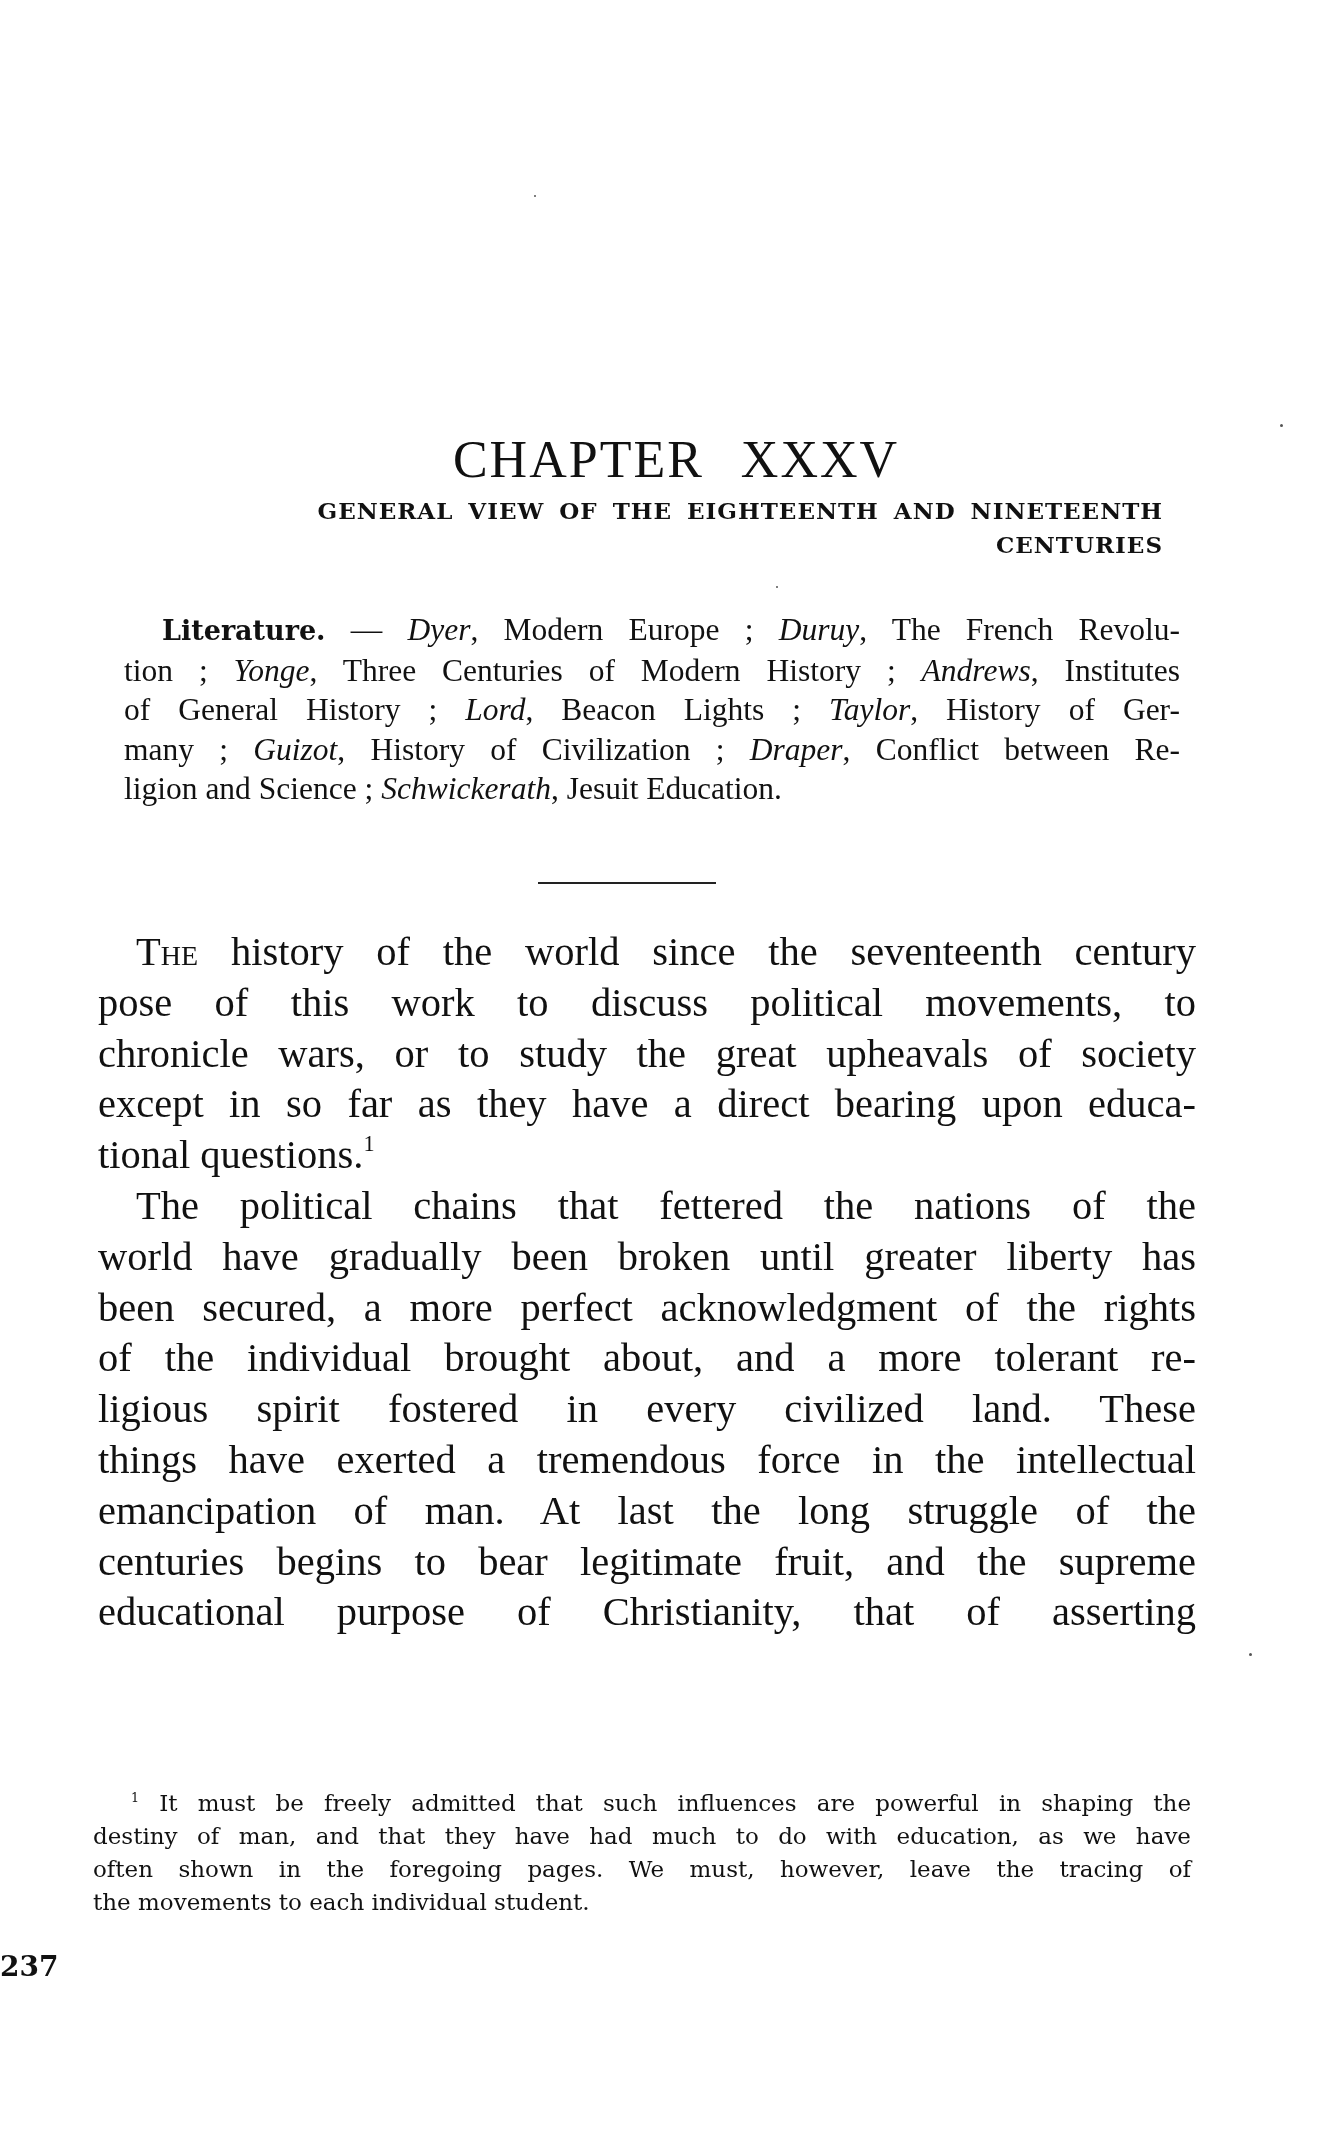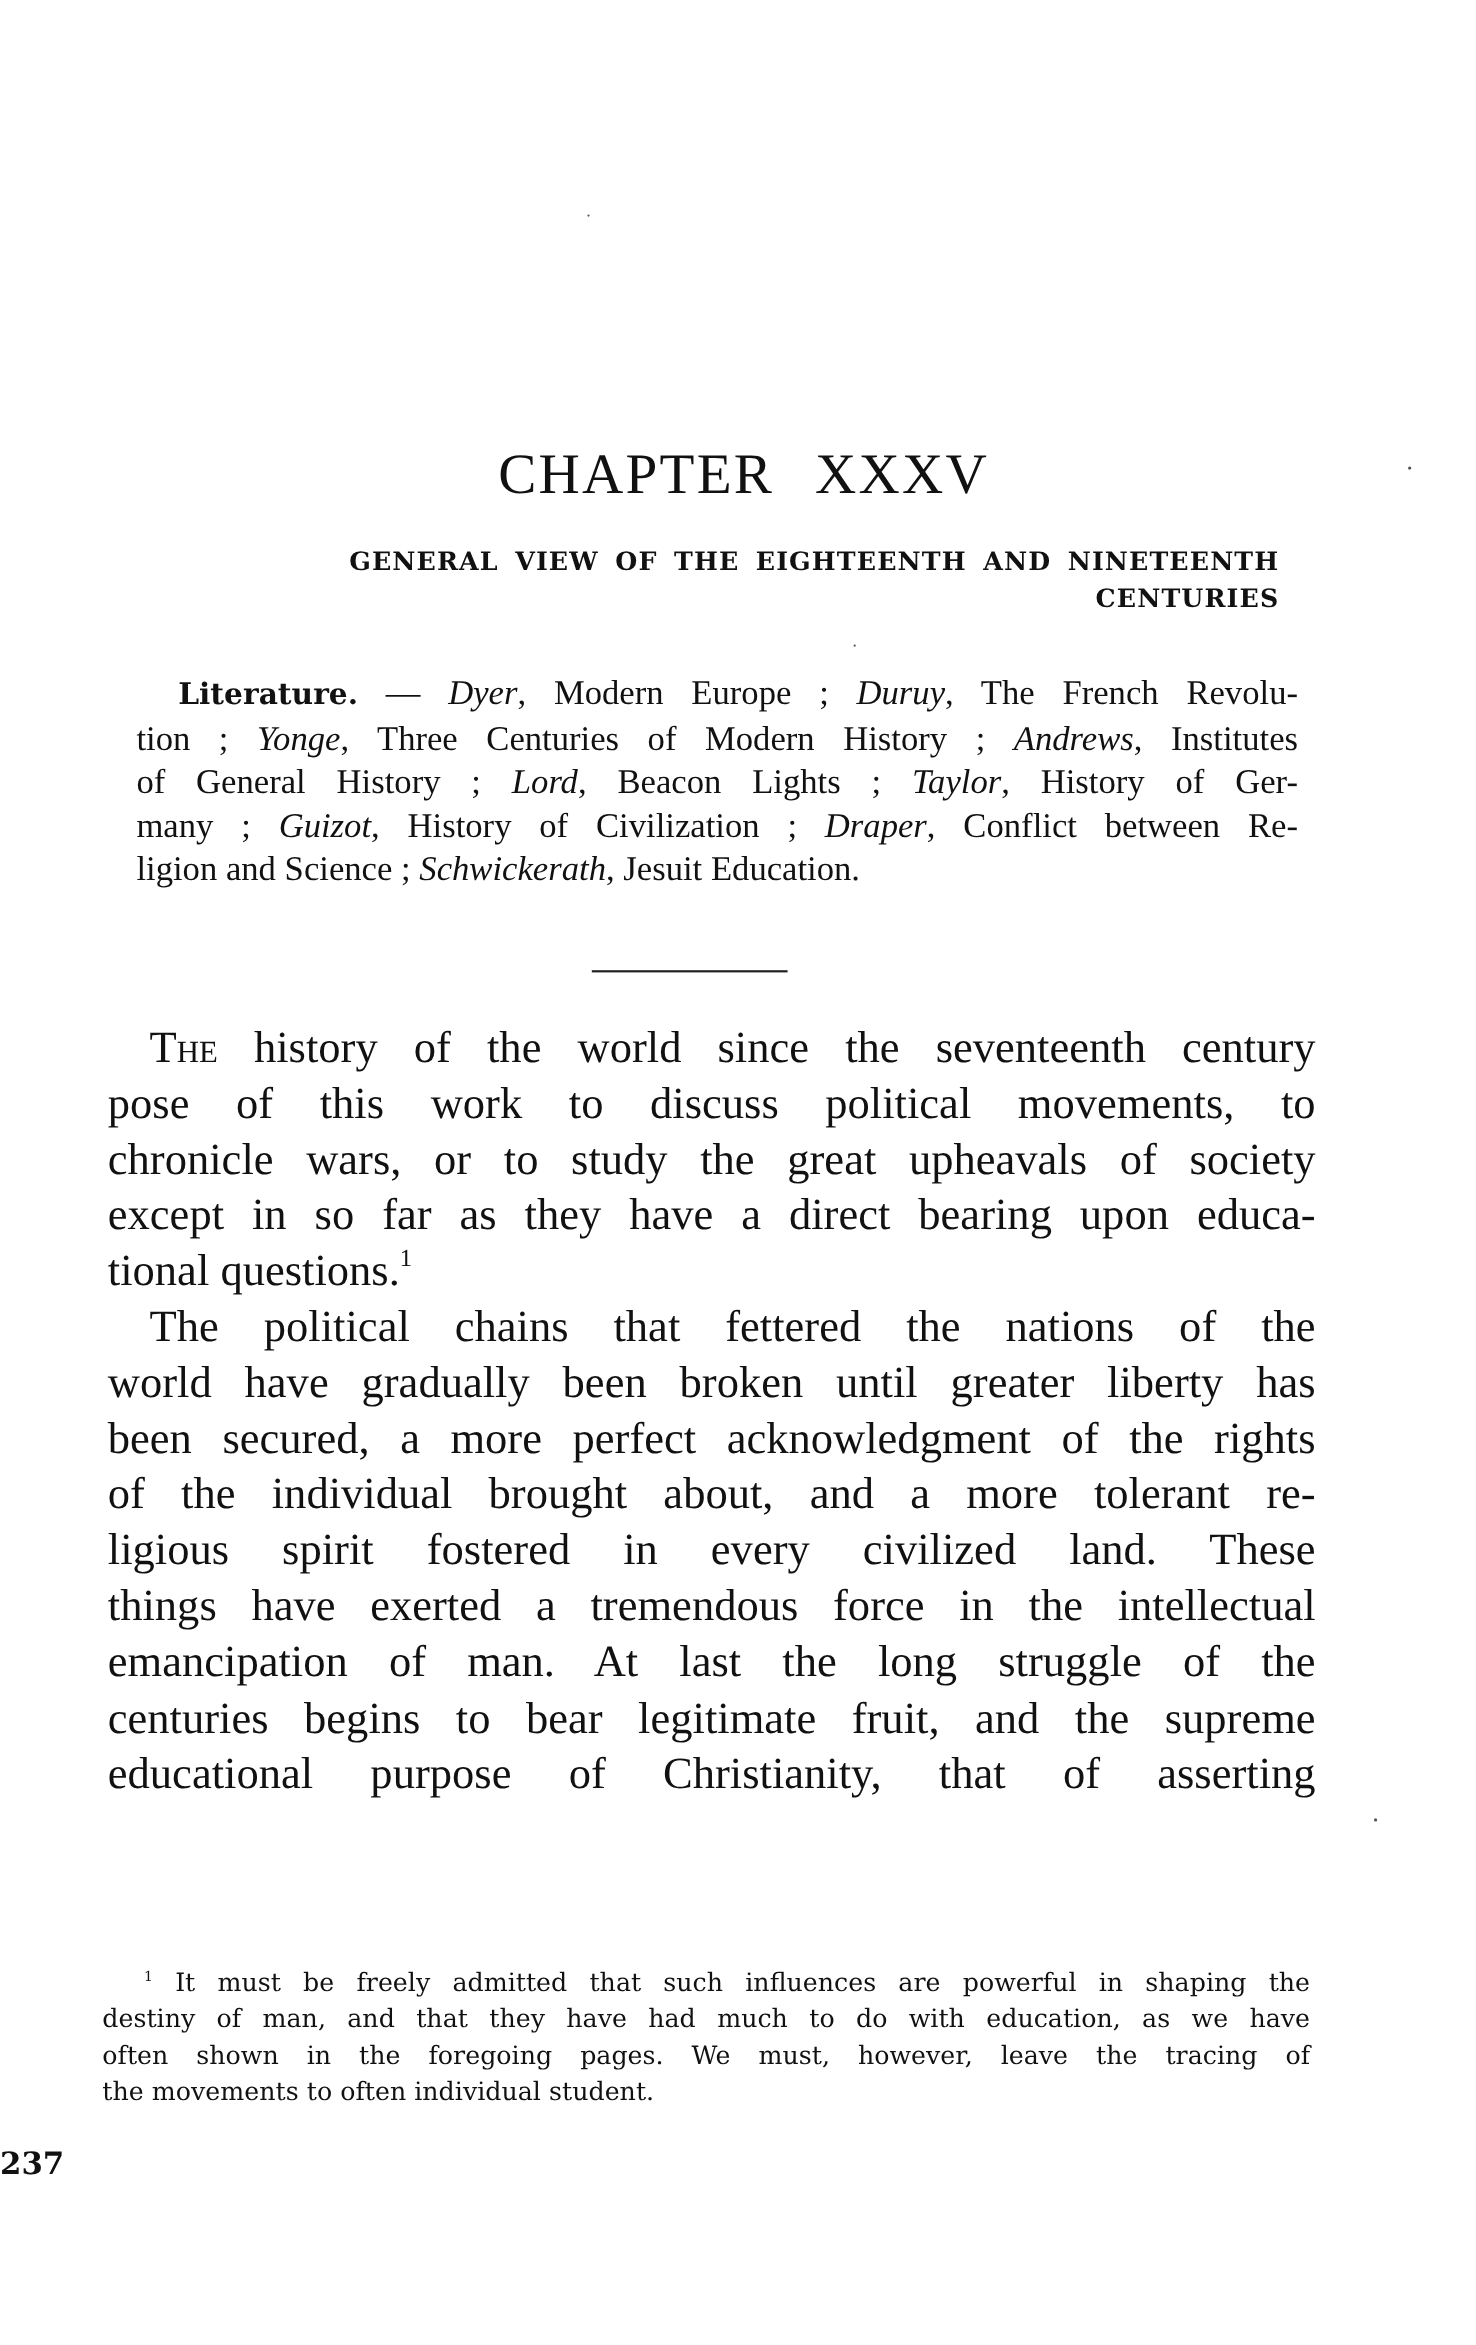--- a/index.html
+++ b/index.html
@@ -3,21 +3,21 @@
 <meta charset="utf-8">
 <style>
   html, body { margin: 0; padding: 0; background: #ffffff; }
   body { width: 1342px; height: 2132px; position: relative; overflow: hidden; color: #111; font-family: "Liberation Serif", "DejaVu Serif", serif; }
   .page { position: absolute; left: 0; top: 0; width: 1342px; height: 2132px; }
   .chapter-title {
     position: absolute; left: 0; width: 1342px; top: 402px;
     text-align: center; font-size: 52px; letter-spacing: 2px; font-weight: normal;
     padding-left: 0; margin: 0;
   }
-  .chapter-title span { display: inline-block; margin-left: 10px; }
+  .chapter-title span { display: inline-block; margin-left: 10px; margin-top: 28px; }
   .subtitle {
     position: absolute; left: 118px; width: 1045px; top: 494px;
     text-align: right; font-family: "DejaVu Serif", serif; font-weight: bold;
     font-size: 23px; line-height: 34px; letter-spacing: 1px; margin: 0;
   }
   .literature {
     position: absolute; left: 86px; width: 1094px; top: 610px;
     font-size: 31.5px; line-height: 39.5px; text-align: justify; margin: 0;
     text-indent: 38px; hyphens: manual;
   }
@@ -94,21 +94,21 @@
         <span class="line">emancipation of man.  At last the long struggle of the</span>
         <span class="line">centuries begins to bear legitimate fruit, and the supreme</span>
         <span class="line">educational purpose of Christianity, that of asserting</span>
       </div>
   </div>
 
   <div class="footnote" id="fn">
       <span class="line first"><sup>1</sup> It must be freely admitted that such influences are powerful in shaping the</span>
       <span class="line">destiny of man, and that they have had much to do with education, as we have</span>
       <span class="line">often shown in the foregoing pages.  We must, however, leave the tracing of</span>
-      <span class="line last">the movements to often individual student.</span>
+      <span class="line last">the movements to each individual student.</span>
     </div>
 
   <div class="page-number">237</div>
 
   <div class="speck" style="left:1280px; top:424px;"></div>
   <div class="speck" style="left:1249px; top:1653px;"></div>
   <div class="speck" style="left:534px; top:195px; width:2px; height:2px;"></div>
   <div class="speck" style="left:776px; top:586px; width:2px; height:2px;"></div>
 </div>
 

